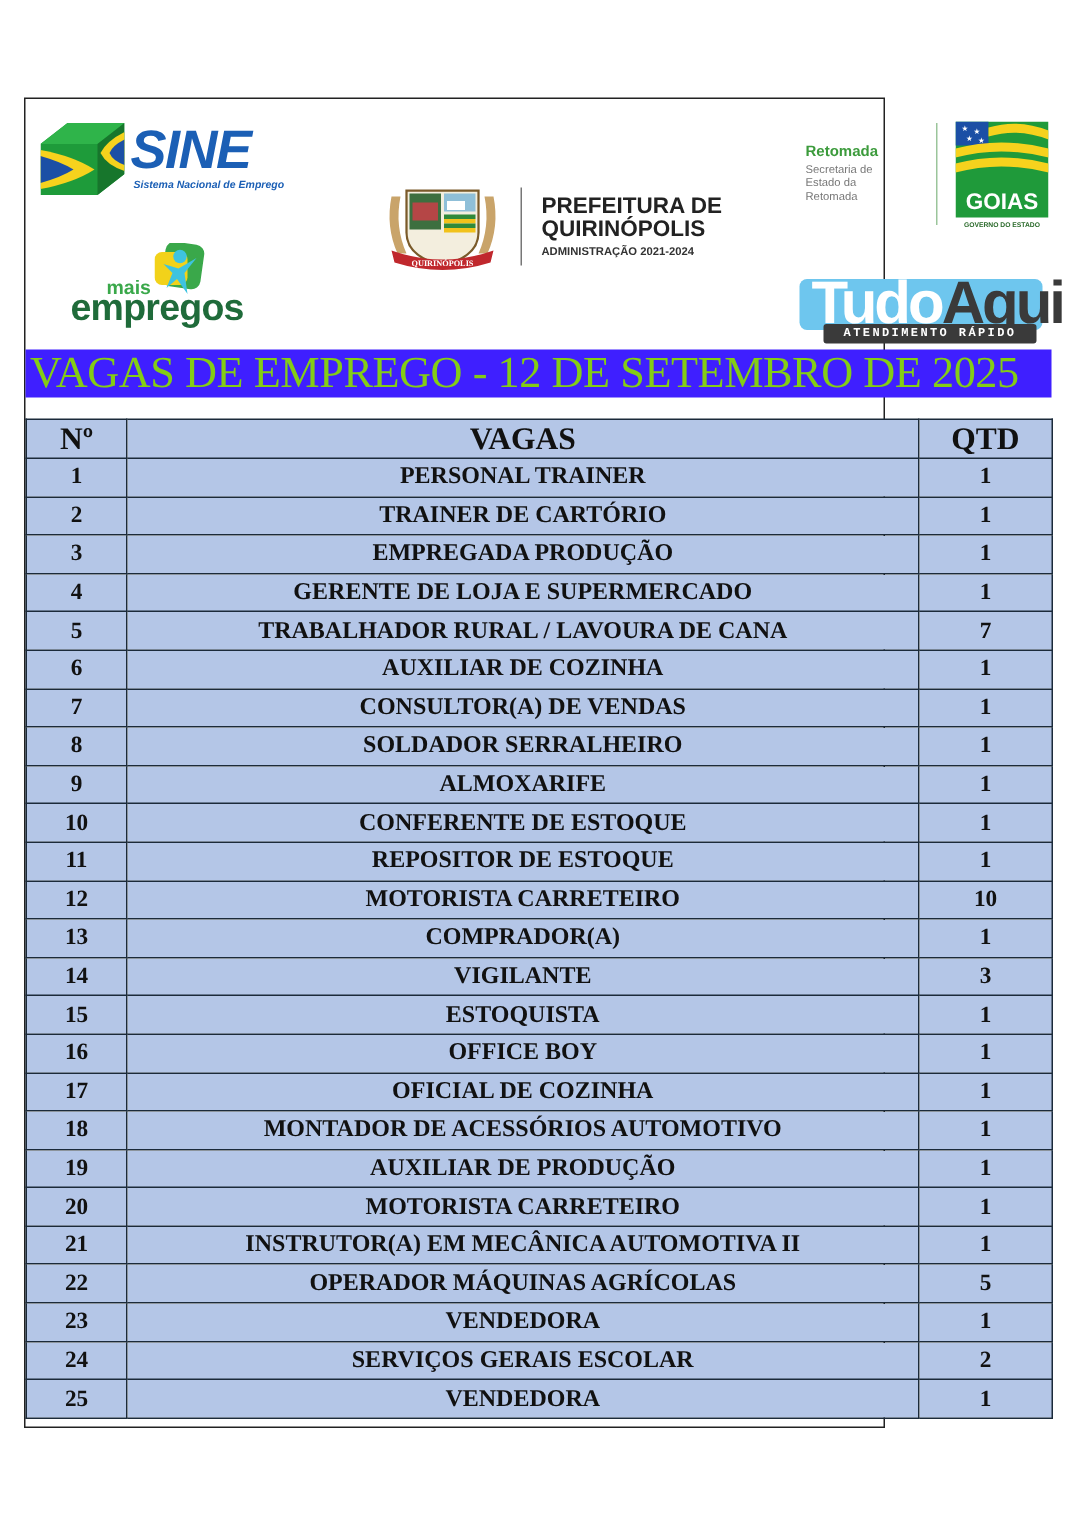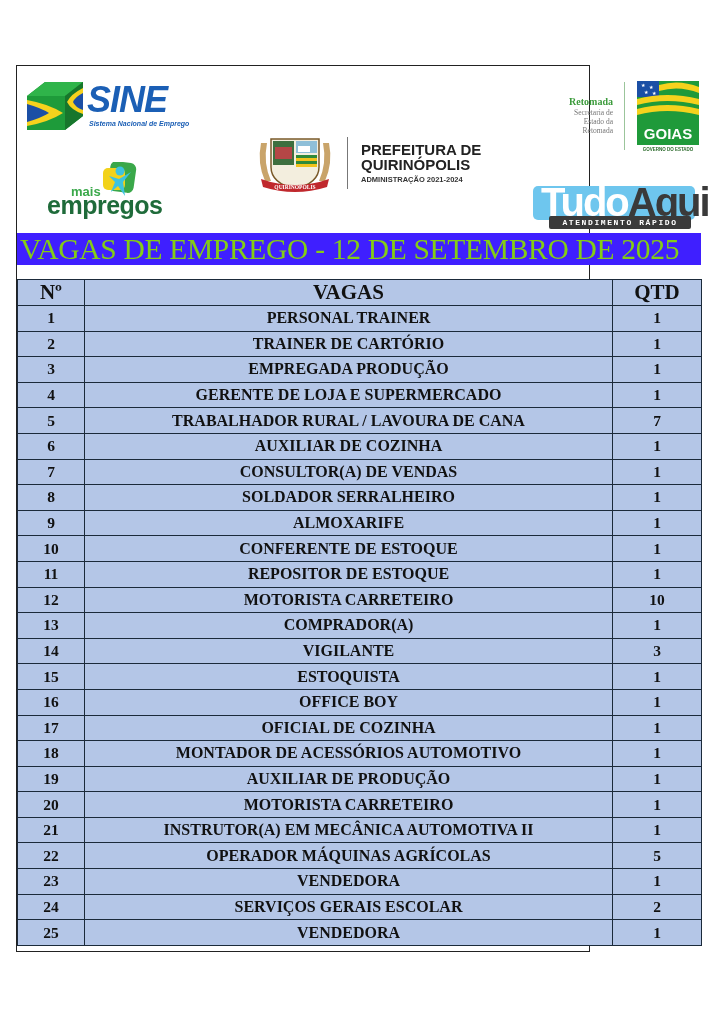--- a/index.html
+++ b/index.html
@@ -10,28 +10,28 @@
   .sine{position:absolute;left:10px;top:16px;width:172px;height:52px;}
   .sine-flag{position:absolute;left:0;top:0;width:56px;height:48px;}
   .sine-word{position:absolute;left:60px;top:-2px;font-family:"Liberation Sans",sans-serif;font-weight:bold;font-style:italic;font-size:36px;color:#1b5fb5;letter-spacing:-1px;line-height:40px;}
   .sine-sub{position:absolute;left:62px;top:38px;font-family:"Liberation Sans",sans-serif;font-weight:bold;font-style:italic;font-size:7px;color:#1b5fb5;white-space:nowrap;}
   
   .mais{position:absolute;left:28px;top:96px;width:140px;height:60px;}
   .mais-icon{position:absolute;left:58px;top:0;width:34px;height:36px;}
   .mais-small{position:absolute;left:26px;top:22px;font-family:"Liberation Sans",sans-serif;font-weight:bold;font-size:13px;color:#3aa84a;}
   .mais-big{position:absolute;left:2px;top:29px;font-family:"Liberation Sans",sans-serif;font-weight:bold;font-size:25px;color:#1f6b3a;letter-spacing:-0.5px;}
   
-  .pref{position:absolute;left:238px;top:55px;width:240px;height:62px;margin-top:12px;}
+  .pref{position:absolute;left:238px;top:55px;width:240px;height:62px;}
   .crest{position:absolute;left:0;top:0;width:80px;height:62px;}
   .pref-divider{position:absolute;left:92px;top:4px;width:1px;height:52px;background:#777;}
   .pref-l1,.pref-l2{position:absolute;left:106px;font-family:"Liberation Sans",sans-serif;font-weight:bold;font-size:15px;color:#222;line-height:16px;white-space:nowrap;}
   .pref-l1{top:9px;} .pref-l2{top:24px;}
   .pref-l3{position:absolute;left:106px;top:42px;font-family:"Liberation Sans",sans-serif;font-weight:bold;font-size:7.5px;color:#333;white-space:nowrap;}
   
-  .retomada{position:absolute;left:520px;top:30px;width:76px;text-align:right;font-family:Liberation Serif, serif;}
+  .retomada{position:absolute;left:520px;top:30px;width:76px;text-align:left;font-family:Liberation Sans, sans-serif;}
   .ret-title{font-weight:bold;font-size:10px;color:#3c9b3c;line-height:12px;}
   .ret-sub{font-size:7.5px;color:#777;line-height:9px;}
   .ret-divider{position:absolute;left:607px;top:16px;width:1px;height:68px;background:#9bc59b;}
   .goias{position:absolute;left:620px;top:15px;width:62px;height:72px;}
   
   .tudo{position:absolute;left:516px;top:120px;width:162px;height:44px;}
   .tudo-bg{position:absolute;left:0;top:0;width:162px;height:34px;background:#6ec6ee;border-radius:5px;}
   .tudo-word{position:absolute;left:8px;top:-1px;font-family:Liberation Sans, sans-serif;font-weight:bold;font-size:40px;letter-spacing:-2px;line-height:34px;white-space:nowrap;}
   .tudo-word .a{color:#ffffff;} .tudo-word .b{color:#3a3a3a;}
   .tudo-tag{position:absolute;left:16px;top:30px;width:142px;height:13px;background:#3a3a3a;color:#fff;font-family:Liberation Mono, monospace;font-weight:bold;font-size:8px;letter-spacing:1.6px;text-align:center;line-height:13px;border-radius:2px;}

